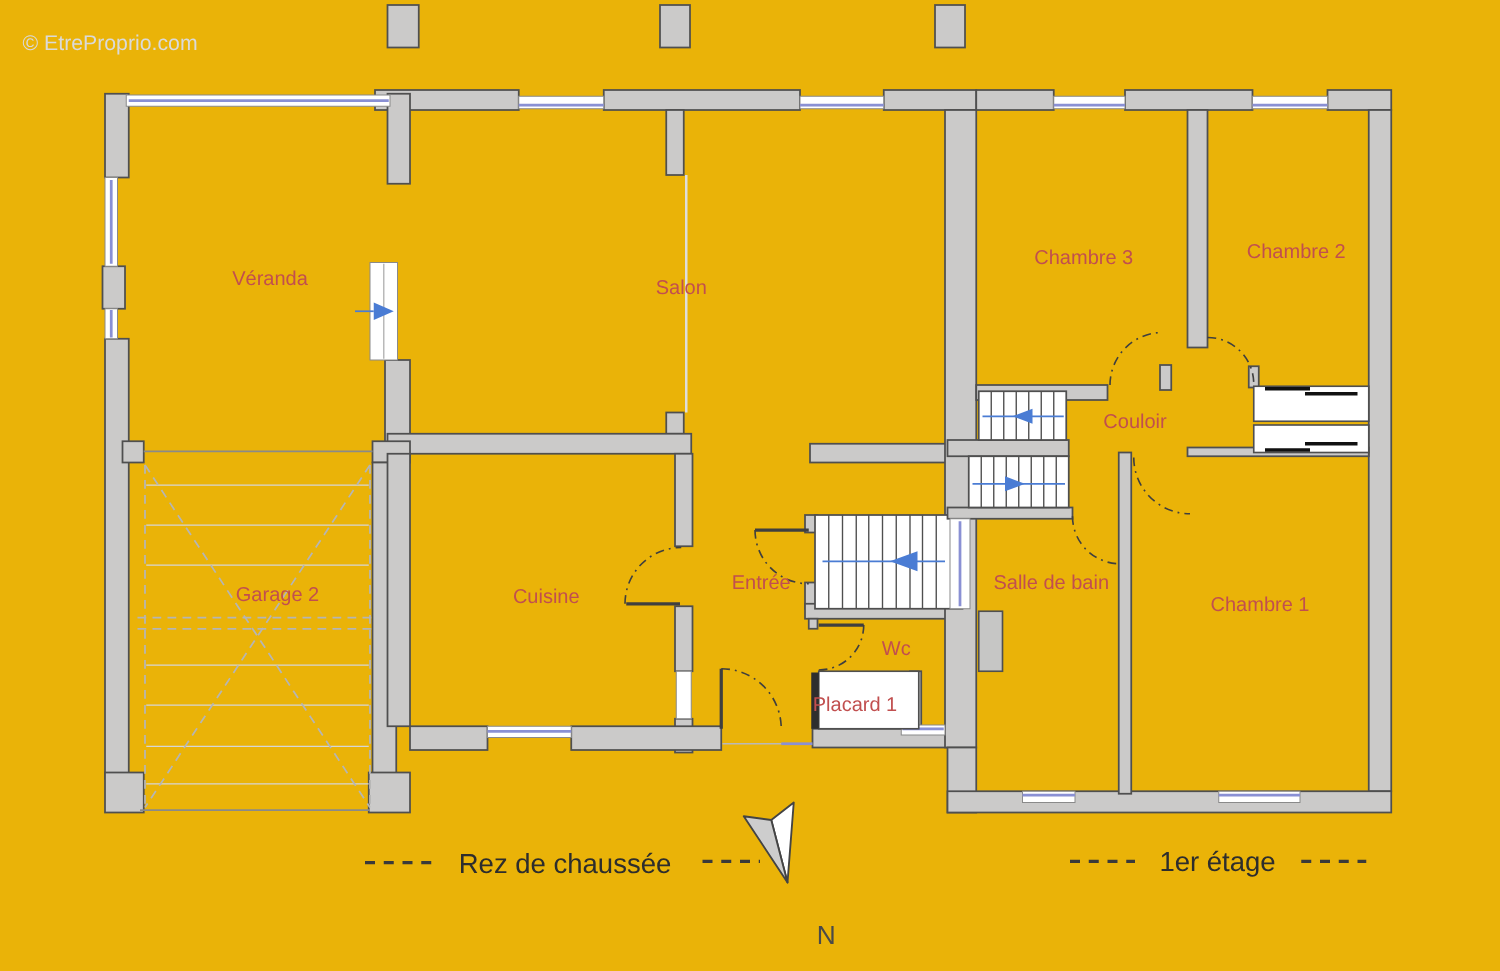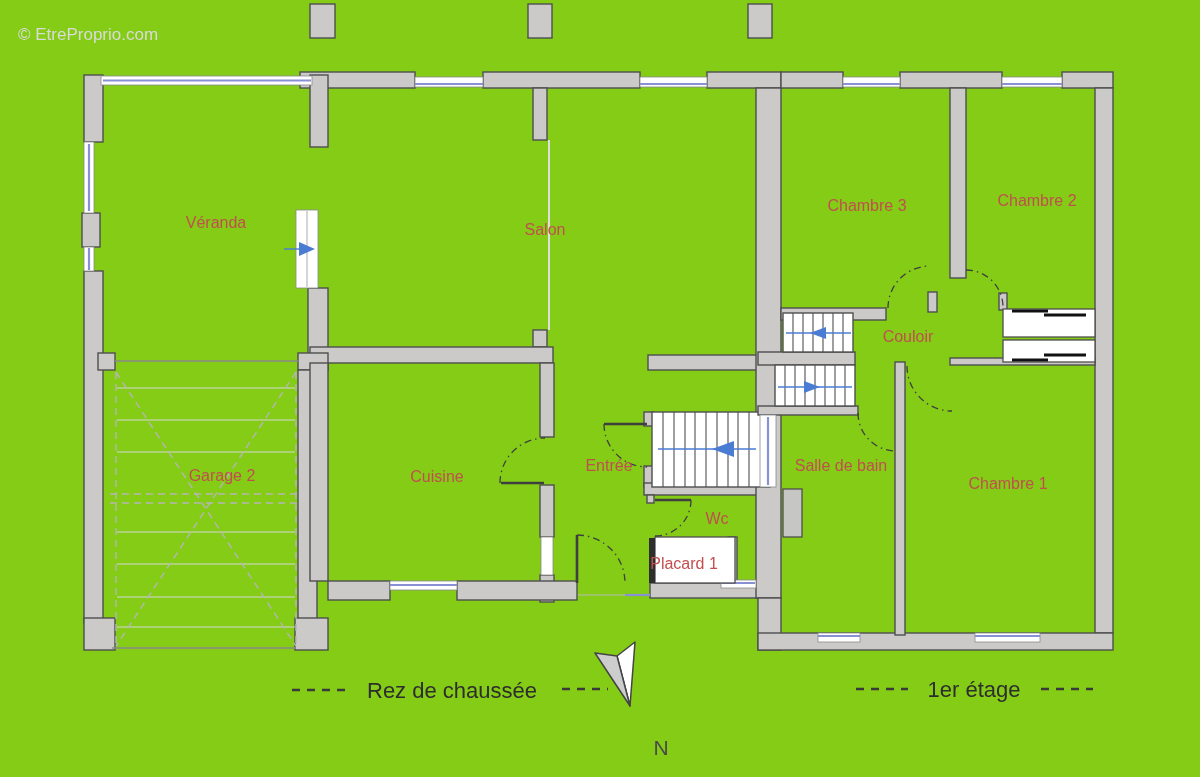--- a/index.html
+++ b/index.html
@@ -1,16 +1,16 @@
 <!DOCTYPE html>
 <html><head>
 <meta charset="utf-8">
 <style>
   html,body{margin:0;padding:0;background:#ffffff;}
-  .page{width:1200px;height:777px;position:relative;background:#84cc16;overflow:hidden;}
+  .page{width:1200px;height:777px;position:relative;background:#eab308;overflow:hidden;}
   svg{display:block;}
   
   .w   {fill:#cbcac9;stroke:#4f4f4f;stroke-width:1.4;}
   .dark{fill:#2e2e2e;stroke:none;}
   
   .band{fill:#ffffff;stroke:#8a8a8a;stroke-width:0.8;}
   .win {stroke:#8a90d4;stroke-width:2.2;fill:none;}
   .sill{stroke:#b9b9b9;stroke-width:1.2;fill:none;}
   
   .arc {stroke:#3f3f3f;stroke-width:1.3;fill:none;stroke-dasharray:7 4 1.5 4;}

